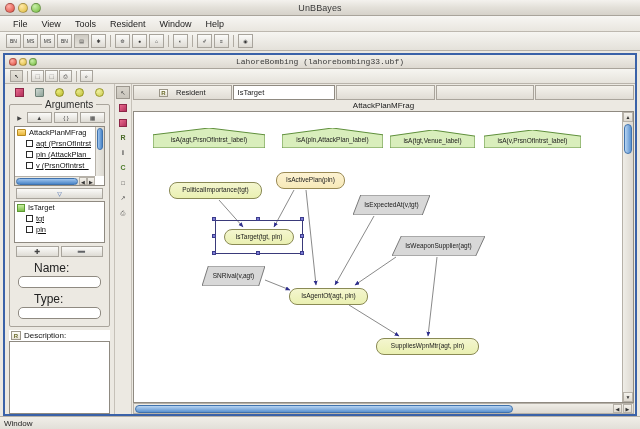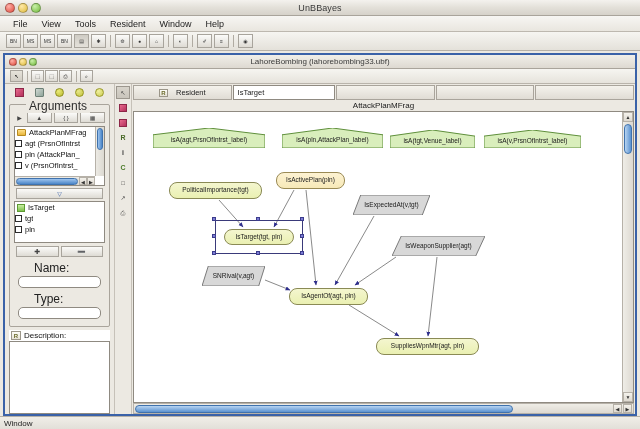--- a/index.html
+++ b/index.html
@@ -84,21 +84,21 @@
   #mdi-titlebar {
     height: 14px;
     background: linear-gradient(to bottom,#f1efe9,#ddd9d1);
     border-bottom: 1px solid #a9a49b;
     position: relative; display: flex; align-items: center;
   }
   .traffic-sm { display: flex; gap: 2px; margin-left: 4px; }
   .tl-dot-sm { width: 8px; height: 8px; border-radius: 50%; border: 1px solid rgba(0,0,0,.25); }
   #mdi-title {
     position: absolute; left: 0; right: 0; text-align: center;
-    font-size: 8px; color: #3a3a3a;
+    font-size: 8px; color: #3a3a3a; font-family: Liberation Mono, monospace;
   }
 
   
   #mdi-toolbar {
     height: 15px;
     background: linear-gradient(to bottom,#f6f5f1,#e6e3dc);
     border-bottom: 1px solid #b9b4ab;
     display: flex; align-items: center; padding-left: 5px;
   }
   .mtb-btn {
@@ -132,23 +132,23 @@
   .nt-ord   { background: radial-gradient(circle at 35% 30%,#e6e68a,#c3c33a); border-radius:50%; border:1px solid #96961f; }
   .nt-ord2  { background: radial-gradient(circle at 35% 30%,#f0f0a0,#cccc50); border-radius:50%; border:1px solid #9a9a2a; }
 
   .group-box {
     border: 1px solid #a9a49b; border-radius: 2px;
     margin: 4px 2px 0 2px; position: relative;
     padding: 7px 4px 4px 4px;
     background: #ece9e2;
   }
   .group-legend {
-    position: absolute; top: -6px; left: 16px;
+    position: absolute; top: -6px; left: 32px;
     background: #ece9e2; padding: 0 3px;
-    font-size: 12px; color: #2e2e2e; text-align: center;
+    font-size: 10px; color: #2e2e2e; text-align: center;
   }
   .mini-toolbar { display: flex; gap: 2px; margin-bottom: 3px; }
   .mini-btn {
     flex: 1; height: 11px; border: 1px solid #a8a49c;
     background: linear-gradient(to bottom,#fbfbf9,#dedbd4);
     display: flex; align-items: center; justify-content: center;
     font-size: 6px; color: #444; line-height: 1;
   }
   .mini-btn.first { flex: 0 0 11px; border-color: transparent; background: transparent; }
 
@@ -181,21 +181,21 @@
   }
   .tsh-btns { margin-left: auto; display: flex; }
   .tsh-btn {
     width: 8px; height: 8px; font-size: 5px; line-height: 8px;
     text-align: center; color: #333;
     background: linear-gradient(to bottom,#f4f2ec,#ded9d0);
     border: 1px solid #b6b1a8;
   }
 
   .tree-row { display: flex; align-items: center; padding: 0 2px; height: 11px; }
-  .tree-row.indent { padding-left: 0; }
+  .tree-row.indent { padding-left: 11px; text-decoration: underline; }
   .folder-ico {
     width: 9px; height: 7px; margin-right: 3px; flex: 0 0 auto;
     background: linear-gradient(to bottom,#ffe08a,#e8b63c);
     border: 1px solid #b88a1e; border-radius: 1px 1px 0 0;
   }
   .green-ico {
     width: 8px; height: 8px; margin-right: 3px; flex: 0 0 auto;
     background: linear-gradient(to bottom,#c9efa2,#7dc04b);
     border: 1px solid #5d9a32;
   }

